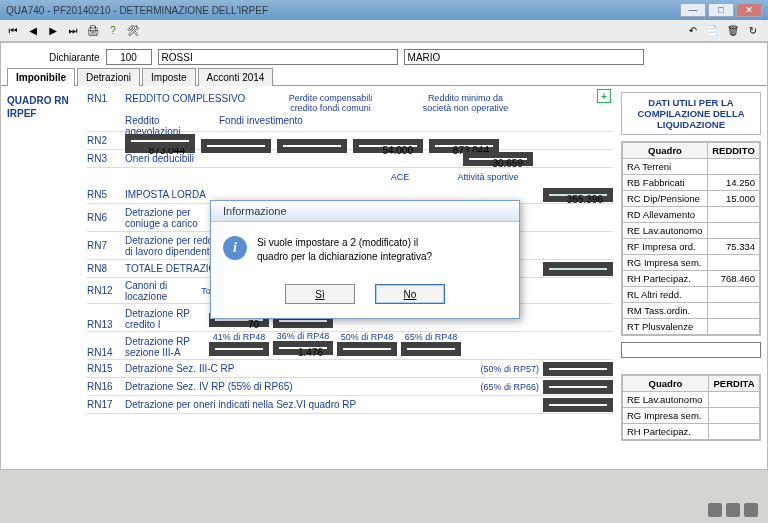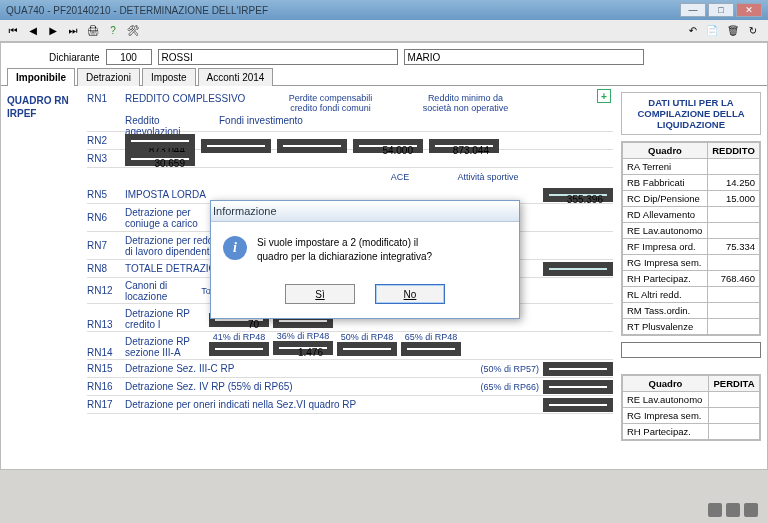--- a/index.html
+++ b/index.html
@@ -48,21 +48,21 @@
 
   .right-panel { border: 1px solid #bbb; margin-bottom: 6px; }
   .right-title { color: #1e3f8f; text-align: center; font-weight: bold; padding: 4px 2px; font-size: 9.5px; line-height: 11px; }
   table.data { width: 100%; border-collapse: collapse; }
   table.data th, table.data td { border: 1px solid #bbb; padding: 2px 4px; font-size: 9.5px; }
   table.data th { background: #f4f4f4; text-align: center; }
   table.data td.num { text-align: right; }
 
   
   .dialog { position: absolute; left: 210px; top: 200px; width: 310px; border: 1px solid #7aa0c9; background: #fff; box-shadow: 2px 2px 8px rgba(0,0,0,.35); }
-  .dialog .dtitle { background: linear-gradient(#fff,#dbe6f2); padding: 4px 2px; font-size: 11px; color: #2a3a4a; border-bottom: 1px solid #b8c9dc; }
+  .dialog .dtitle { background: linear-gradient(#fff,#dbe6f2); padding: 4px 12px; font-size: 11px; color: #2a3a4a; border-bottom: 1px solid #b8c9dc; }
   .dialog .dbody { display: flex; padding: 14px 12px; gap: 10px; }
   .dialog .icon { width: 24px; height: 24px; border-radius: 50%; background: #5a8dd1; color: #fff; display:flex; align-items:center; justify-content:center; font-weight:bold; font-size:14px; font-style: italic; font-family: Georgia, serif; }
   .dialog .msg { flex: 1; font-size: 11px; line-height: 14px; }
   .dialog .dbtns { display: flex; justify-content: center; gap: 20px; padding: 6px 0 14px; }
   .dialog button { width: 70px; height: 20px; border: 1px solid #888; background: #f3f3f3; font-size: 11px; }
   .dialog button.default { border: 1px solid #3a6fc4; box-shadow: 0 0 0 1px #aad0f3 inset; }
 
   .footer-dots { position: absolute; bottom: 6px; right: 10px; display: flex; gap: 4px; }
   .footer-dots .dot { width: 14px; height: 14px; background: #777; border-radius: 2px; }
 </style>
@@ -138,20 +138,21 @@
           </div>
         </div>
       </div>
 
       <div class="rn-row">
           <span class="rn-code">RN2</span>
           <span class="fld fld-70"></span>
         </div>
       <div class="rn-row">
           <span class="rn-code">RN3</span>
+          <span class="rn-desc" style="flex:1;">Oneri deducibili</span>
           <span class="fld fld-70">30.659</span>
           <span style="width:76px;"></span>
         </div>
 
       <div class="rn-row" style="border-bottom:none;">
           <span style="width:34px;"></span>
           <span style="flex:1;"></span>
           <span class="sub-lbl" style="width:78px; text-align:center;">ACE</span>
           <span class="sub-lbl" style="width:90px; text-align:center;">Attività sportive</span>
           <span style="width:76px;"></span>

